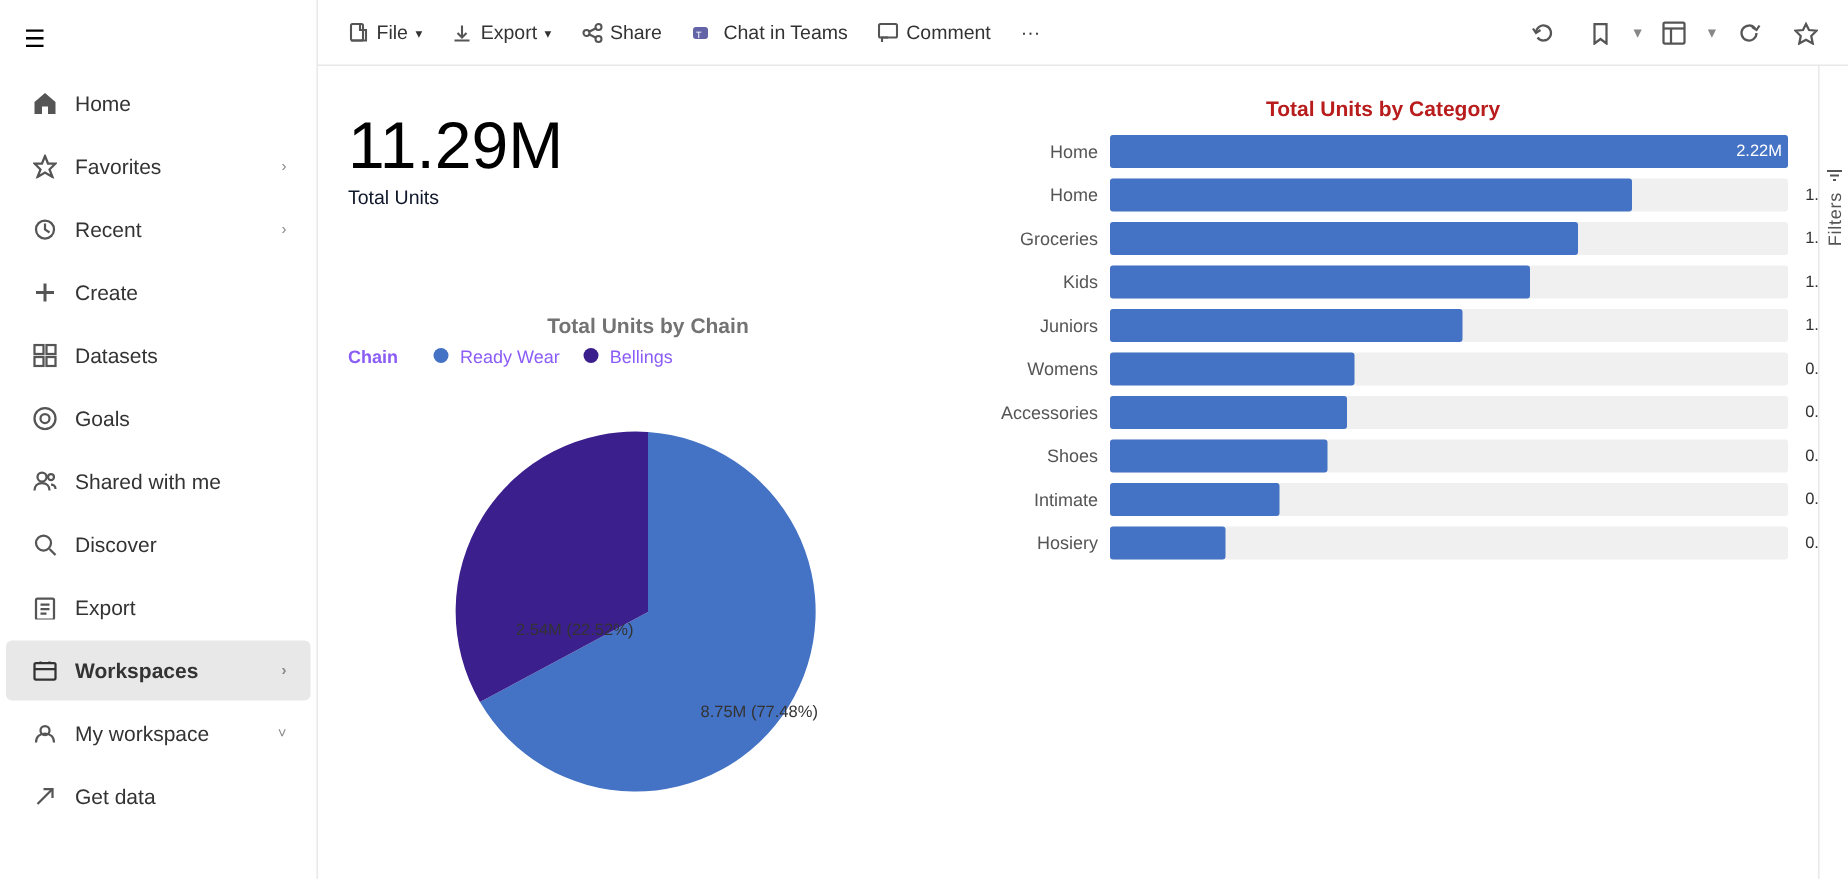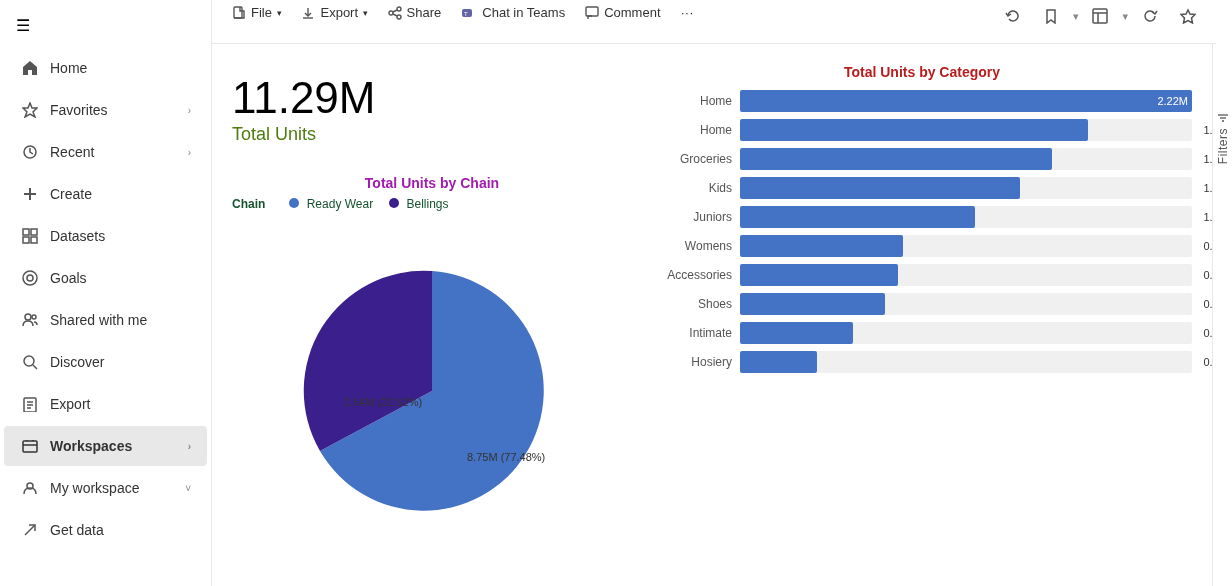--- a/index.html
+++ b/index.html
@@ -49,26 +49,26 @@
       margin-left: auto;
       font-size: 10px;
       color: #888;
     }
 
     
     #topbar {
       position: absolute;
       left: 212px;
       top: 0;
-      right: 16px;
+      right: 0;
       height: 44px;
       background: #fff;
       border-bottom: 1px solid #e8e8e8;
       display: flex;
-      align-items: flex-start;
+      align-items: center;
       padding: 0 12px;
       gap: 4px;
     }
     .topbar-btn {
       display: flex;
       align-items: center;
       gap: 5px;
       padding: 5px 8px;
       font-size: 13px;
       color: #333;
@@ -130,43 +130,44 @@
       text-align: left;
       padding: 10px 0;
     }
     .kpi-value {
       font-size: 44px;
       font-weight: 300;
       color: #000000;
       line-height: 1.1;
     }
     .kpi-label {
-      font-size: 18px;
-      color: #4d7c0f;
+      font-size: 13px;
+      color: #0f172a;
       margin-top: 2px;
     }
 
     .pie-container {
       flex: 1;
       display: flex;
       flex-direction: column;
     }
     .chart-title {
       font-size: 14px;
       font-weight: 600;
-      color: #a21caf;
+      color: #737373;
       text-align: center;
       margin-bottom: 6px;
+      margin-top: 40px;
     }
     .chart-legend {
       display: flex;
       align-items: center;
       gap: 16px;
       font-size: 12px;
-      color: #14532d;
+      color: #8b5cf6;
       margin-bottom: 4px;
     }
     .legend-dot {
       width: 10px;
       height: 10px;
       border-radius: 50%;
       display: inline-block;
       margin-right: 4px;
     }
     .legend-label-bold { font-weight: 600; margin-right: 8px; }

